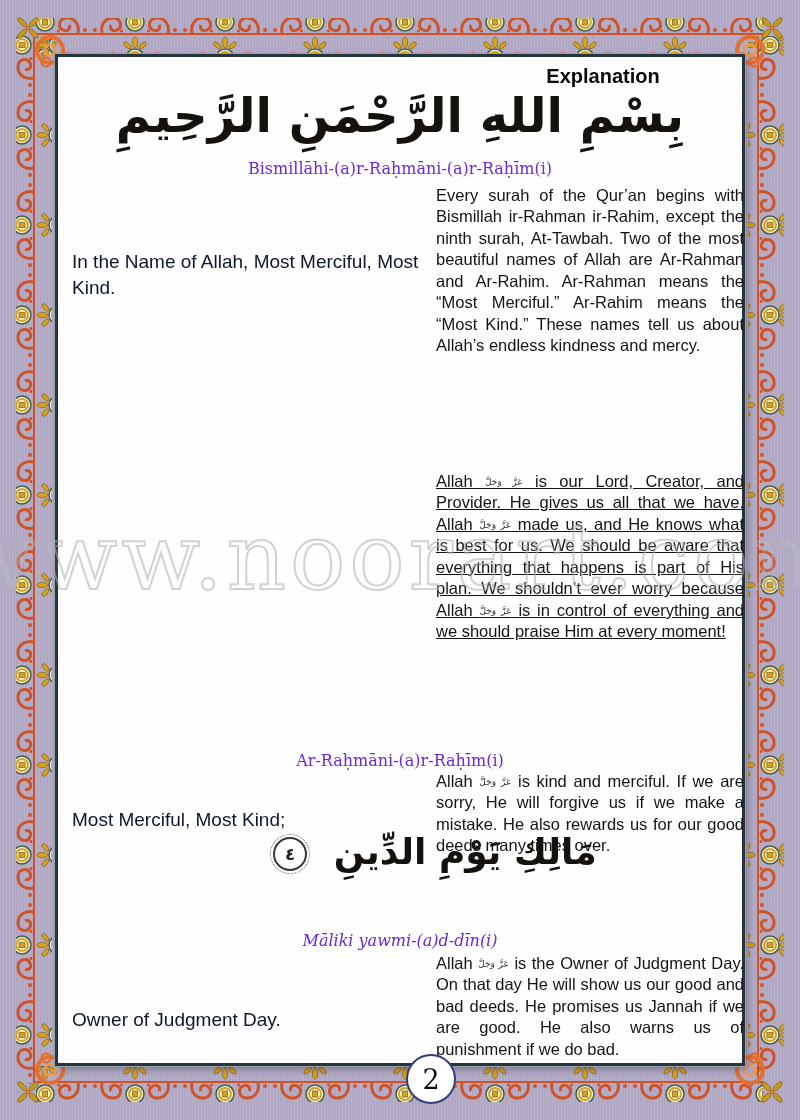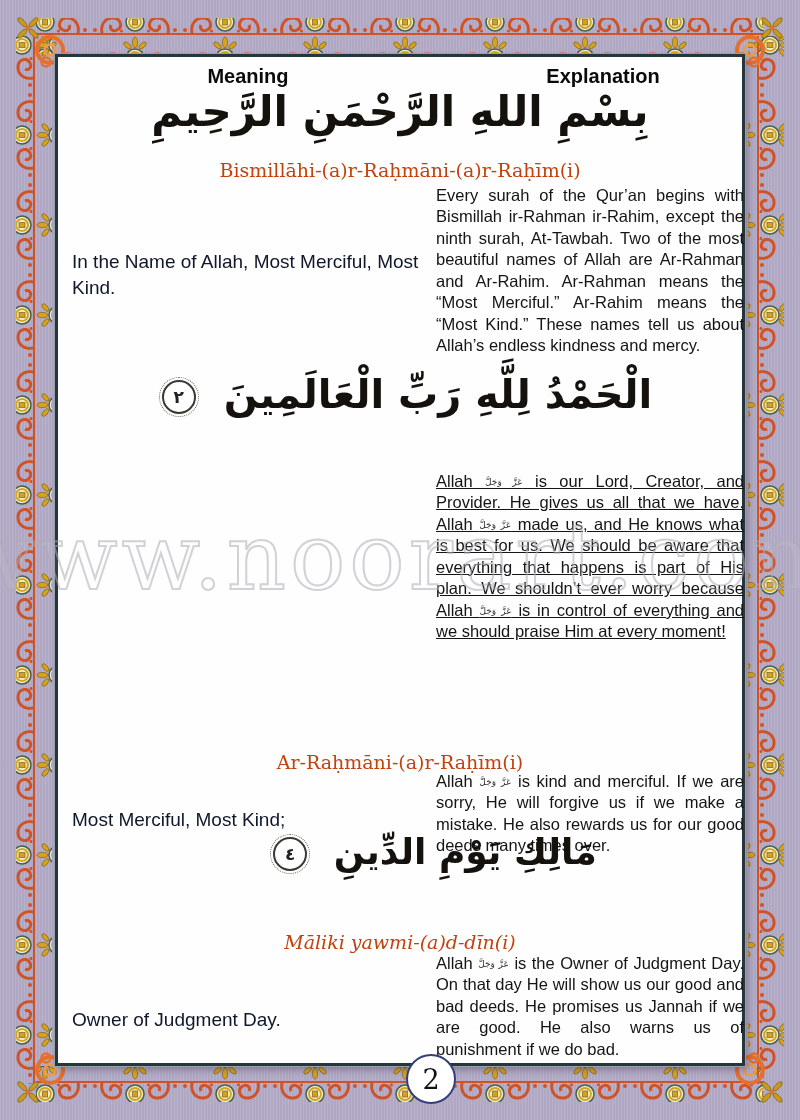--- a/index.html
+++ b/index.html
@@ -24,21 +24,21 @@
     font-family:"DejaVu Sans", sans-serif; font-weight:bold; color:#15120e;
   }
   .ayah{
     display:inline-flex; align-items:center; justify-content:center;
     width:30px; height:30px; border:2px solid #3a3a34; outline:1px dotted #6a6a5a; outline-offset:2px;
     border-radius:50%; font-size:17px; font-weight:bold; color:#222; vertical-align:middle;
     margin:0 14px; background:#fff;
   }
   .translit{
     position:absolute; left:0; width:100%; text-align:center;
-    font-family:"DejaVu Serif", serif; font-size:19px; color:#c2410c;
+    font-family:"DejaVu Serif", serif; font-size:16px; color:#6d28d9;
   }
   .meaning{
     position:absolute; left:14px; width:352px;
     font-size:19px; line-height:1.35; color:#0f172a;
   }
   .expl{
     position:absolute; left:378px; width:308px;
     font-size:16.5px; line-height:1.3; color:#141414; text-align:justify;
   }
   .expl .b{font-weight:normal;}
@@ -54,21 +54,21 @@
     -webkit-text-stroke:2px rgba(172,172,180,0.55);
     pointer-events:none; white-space:nowrap;
   }
   #page-number{
     position:absolute; left:406px; top:1054px; width:46px; height:46px; z-index:4;
     background:#fff; border:2px solid #31407c; border-radius:50%;
     display:flex; align-items:center; justify-content:center;
     font-family:"DejaVu Serif", serif; font-size:27px; color:#101018;
   }
   
-  #ar-1{top:30px;  font-size:42px;}
+  #ar-1{top:30px;  font-size:48px;}
   #tr-1{top:102px;}
   #ex-1{top:128px;}
   #me-1{top:192px;}
   #ar-2{top:314px; font-size:40px;}
   #tr-2{top:386px;}
   #ex-2{top:414px;text-decoration:underline;}
   #me-2{top:508px;}
   #ar-3{top:620px; font-size:38px;}
   #tr-3{top:694px;}
   #ex-3{top:714px;}
@@ -138,34 +138,29 @@
     <g transform="translate(50,1070) scale(1,-1)">
         <use href="#corner"></use>
       </g>
     <g transform="translate(750,1070) scale(-1,-1)">
         <use href="#corner"></use>
       </g>
   </svg>
 
   <div id="panel">
 
-    <span class="hdr" id="hdr-meaning">Meaning</span>
     <span class="hdr" id="hdr-explanation">Explanation</span>
 
     <div class="arabic-line" id="ar-1">
       <span>بِسْمِ اللهِ الرَّحْمَنِ الرَّحِيمِ</span>
     </div>
     <div class="translit" id="tr-1">Bismillāhi-(a)r-Raḥmāni-(a)r-Raḥīm(i)</div>
     <div class="expl" id="ex-1"><span>Every surah of the Qur’an begins with </span><span class="b">Bismillah ir-Rahman ir-Rahim</span><span>, except the ninth surah, At-Tawbah. Two of the most beautiful names of Allah are Ar-Rahman and Ar-Rahim. Ar-Rahman means the “Most Merciful.” Ar-Rahim means the “Most Kind.” These names tell us about Allah’s endless kindness and mercy.</span></div>
     <div class="meaning" id="me-1">In the Name of Allah, Most Merciful, Most Kind.</div>
 
-    <div class="arabic-line" id="ar-2">
-      <span>الْحَمْدُ لِلَّهِ رَبِّ الْعَالَمِينَ</span>
-      <span class="ayah">٢</span>
-    </div>
     <div class="expl" id="ex-2"><span>Allah </span><span class="honorific">عَزَّ وَجَلَّ</span><span> is our Lord, Creator, and Provider. He gives us all that we have. Allah </span><span class="honorific">عَزَّ وَجَلَّ</span><span> made us, and He knows what is best for us. We should be aware that everything that happens is part of His plan. We shouldn’t ever worry because Allah </span><span class="honorific">عَزَّ وَجَلَّ</span><span> is in control of everything and we should praise Him at every moment!</span></div>
 
     <div class="translit" id="tr-3">Ar-Raḥmāni-(a)r-Raḥīm(i)</div>
     <div class="expl" id="ex-3"><span>Allah </span><span class="honorific">عَزَّ وَجَلَّ</span><span> is kind and merciful. If we are sorry, He will forgive us if we make a mistake. He also rewards us for our good deeds many times over.</span></div>
     <div class="meaning" id="me-3">Most Merciful, Most Kind;</div>
 
     <div class="arabic-line" id="ar-4">
       <span>مَالِكِ يَوْمِ الدِّينِ</span>
       <span class="ayah">٤</span>
     </div>

